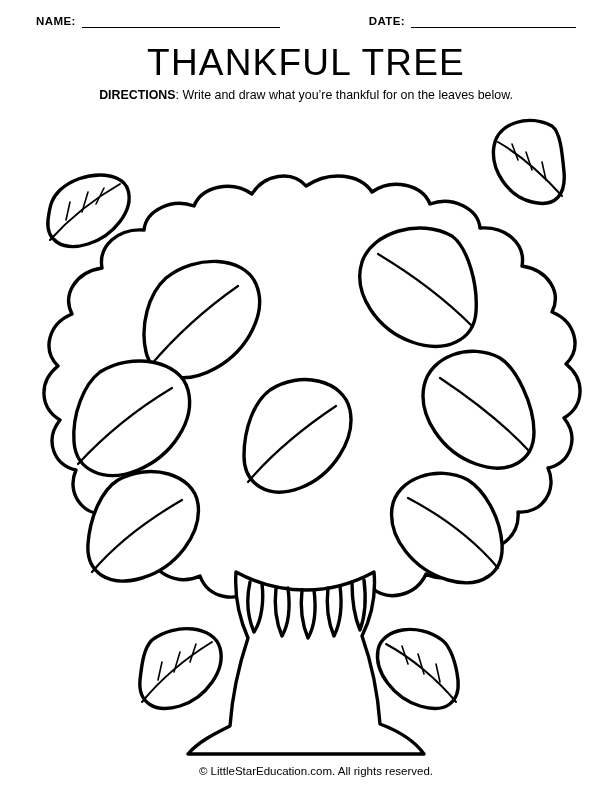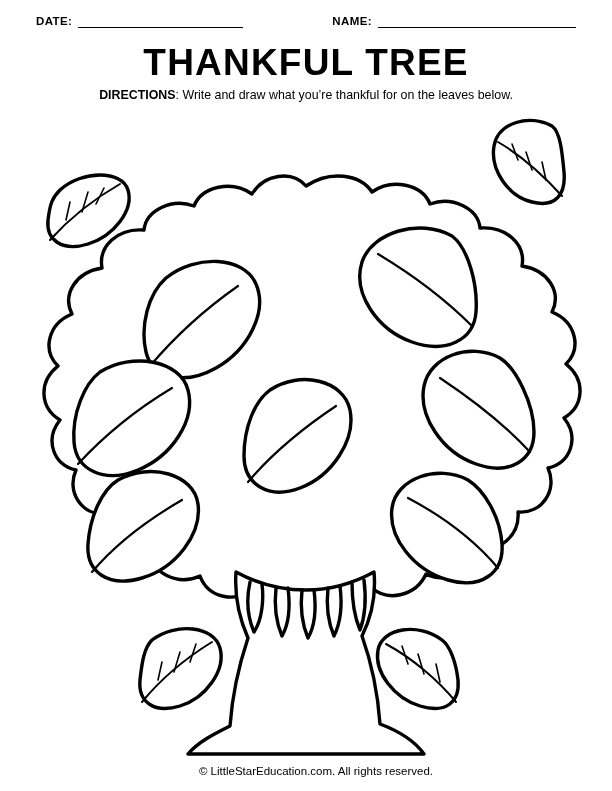--- a/index.html
+++ b/index.html
@@ -46,21 +46,21 @@
   .date-line { width: 165px; }
 
   
   .title {
     position: absolute;
     top: 42px;
     left: 0;
     width: 100%;
     text-align: center;
     font-size: 37px;
-    font-weight: bold;
+    font-weight: normal;
     letter-spacing: 1.2px;
   }
 
   
   .directions {
     position: absolute;
     top: 88px;
     left: 0;
     width: 100%;
     text-align: center;
@@ -90,26 +90,26 @@
     width: 100%;
     text-align: center;
     font-size: 11.5px;
   }
 </style>
 </head>
 <body>
 
 <div class="field-row">
   <div class="field">
+    <span class="field-label">NAME:</span>
+    <span class="field-line name-line"></span>
+  </div>
+  <div class="field">
     <span class="field-label">DATE:</span>
     <span class="field-line date-line"></span>
-  </div>
-  <div class="field">
-    <span class="field-label">NAME:</span>
-    <span class="field-line name-line"></span>
   </div>
 </div>
 
 <div class="title">THANKFUL TREE</div>
 
 <div class="directions">
   <span class="dir-label">DIRECTIONS</span><span>: Write and draw what you’re thankful for on the leaves below.</span>
 </div>
 
 <div class="art">

